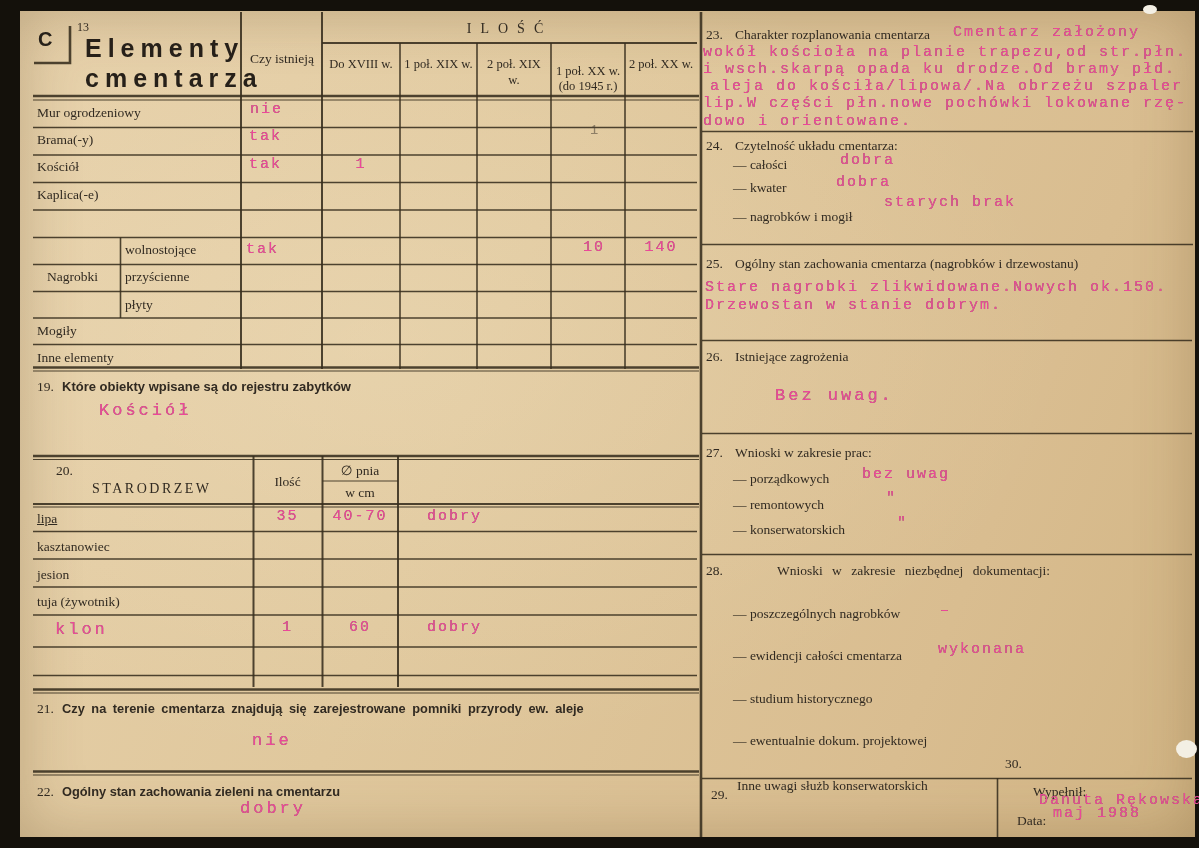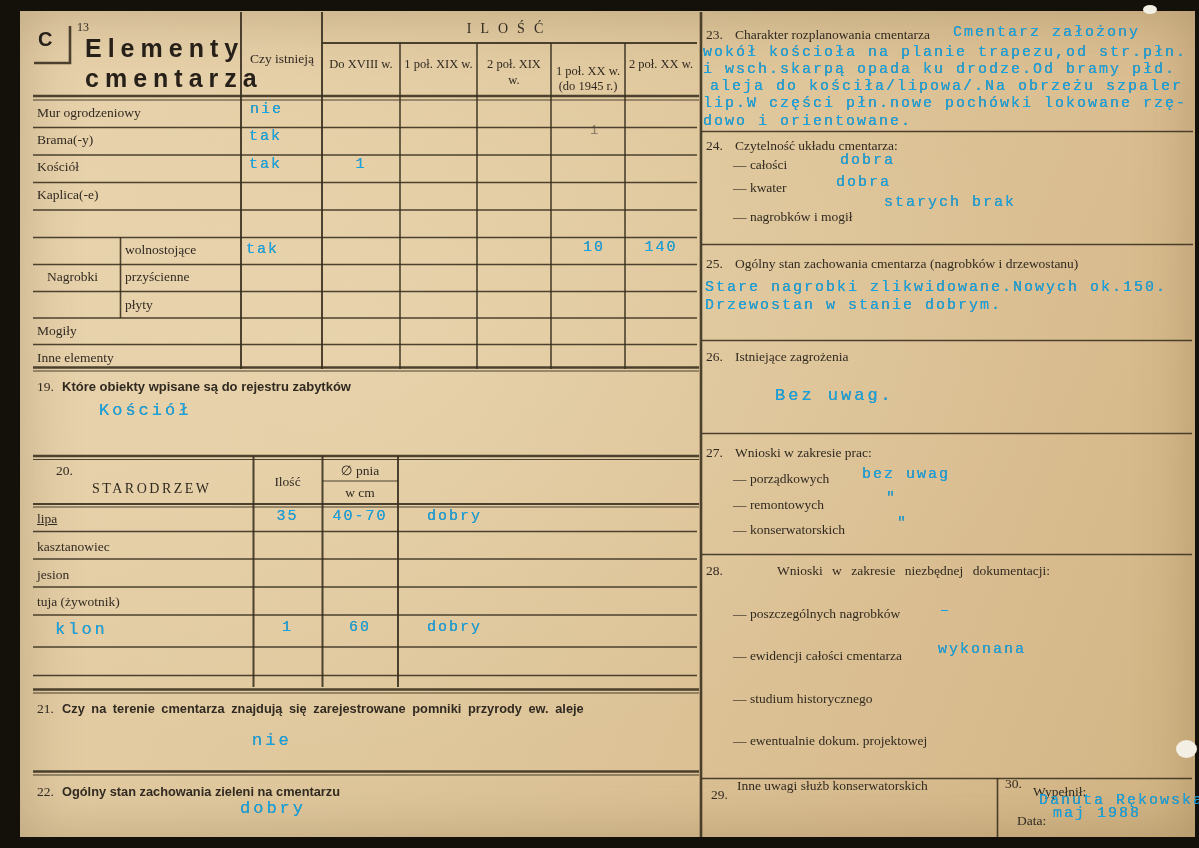--- a/index.html
+++ b/index.html
@@ -16,21 +16,21 @@
     box-shadow: inset 0 0 60px rgba(98,74,38,0.30);
   }
   .edge-right{position:absolute;right:0;top:0;width:4px;height:848px;background:#14110b;}
   #content{position:absolute;left:0;top:0;width:1199px;height:848px;}
   #grid{position:absolute;left:0;top:0;}
   .p{position:absolute;color:#312a21;font-size:13.5px;white-space:nowrap;}
   .pw{white-space:normal;}
   .cc{text-align:center;}
   .t{
     position:absolute;font-family:"Liberation Mono","DejaVu Sans Mono",monospace;
-    color:#0ea5e9;font-size:15px;letter-spacing:2px;white-space:nowrap;
+    color:#ec4899;font-size:15px;letter-spacing:2px;white-space:nowrap;
     text-shadow:0 0 0.6px rgba(90,82,64,0.8);
   }
   .t-lg{font-size:17px;letter-spacing:3px;}
   .t-sm{font-size:13.5px;}
   .title{
     position:absolute;font-family:"Liberation Sans",sans-serif;font-weight:bold;
     font-size:25px;letter-spacing:6px;color:#262019;white-space:nowrap;
   }
   .cletter{position:absolute;font-family:"Liberation Sans",sans-serif;font-weight:bold;
     font-size:20px;color:#262019;}
@@ -217,21 +217,21 @@
   <div class="p" style="left:733px;top:606px;">— poszczególnych nagrobków</div>
   <div class="t" style="left:940px;top:602px;">–</div>
   <div class="p" style="left:733px;top:648px;">— ewidencji całości cmentarza</div>
   <div class="t" style="left:938px;top:641px;">wykonana</div>
   <div class="p" style="left:733px;top:691px;">— studium historycznego</div>
   <div class="p" style="left:733px;top:733px;">— ewentualnie dokum. projektowej</div>
 
   <div class="p" style="left:711px;top:787px;">29.</div>
   <div class="p" style="left:737px;top:778px;">Inne uwagi służb konserwatorskich</div>
 
-  <div class="p" style="left:1005px;top:776px;">30.</div>
+  <div class="p" style="left:1005px;top:756px;">30.</div>
   <div class="p" style="left:1033px;top:784px;">Wypełnił:</div>
   <div class="t" style="left:996px;top:792px;padding-left:43px;">Danuta Rękowska</div>
   <div class="p" style="left:1017px;top:813px;">Data:</div>
   <div class="t" style="left:1053px;top:805px;">maj 1988</div>
 
   <div class="spot" style="left:1143px;top:5px;width:14px;height:9px;"></div>
   <div class="spot" style="left:1176px;top:740px;width:21px;height:18px;"></div>
 
 </div>
 

